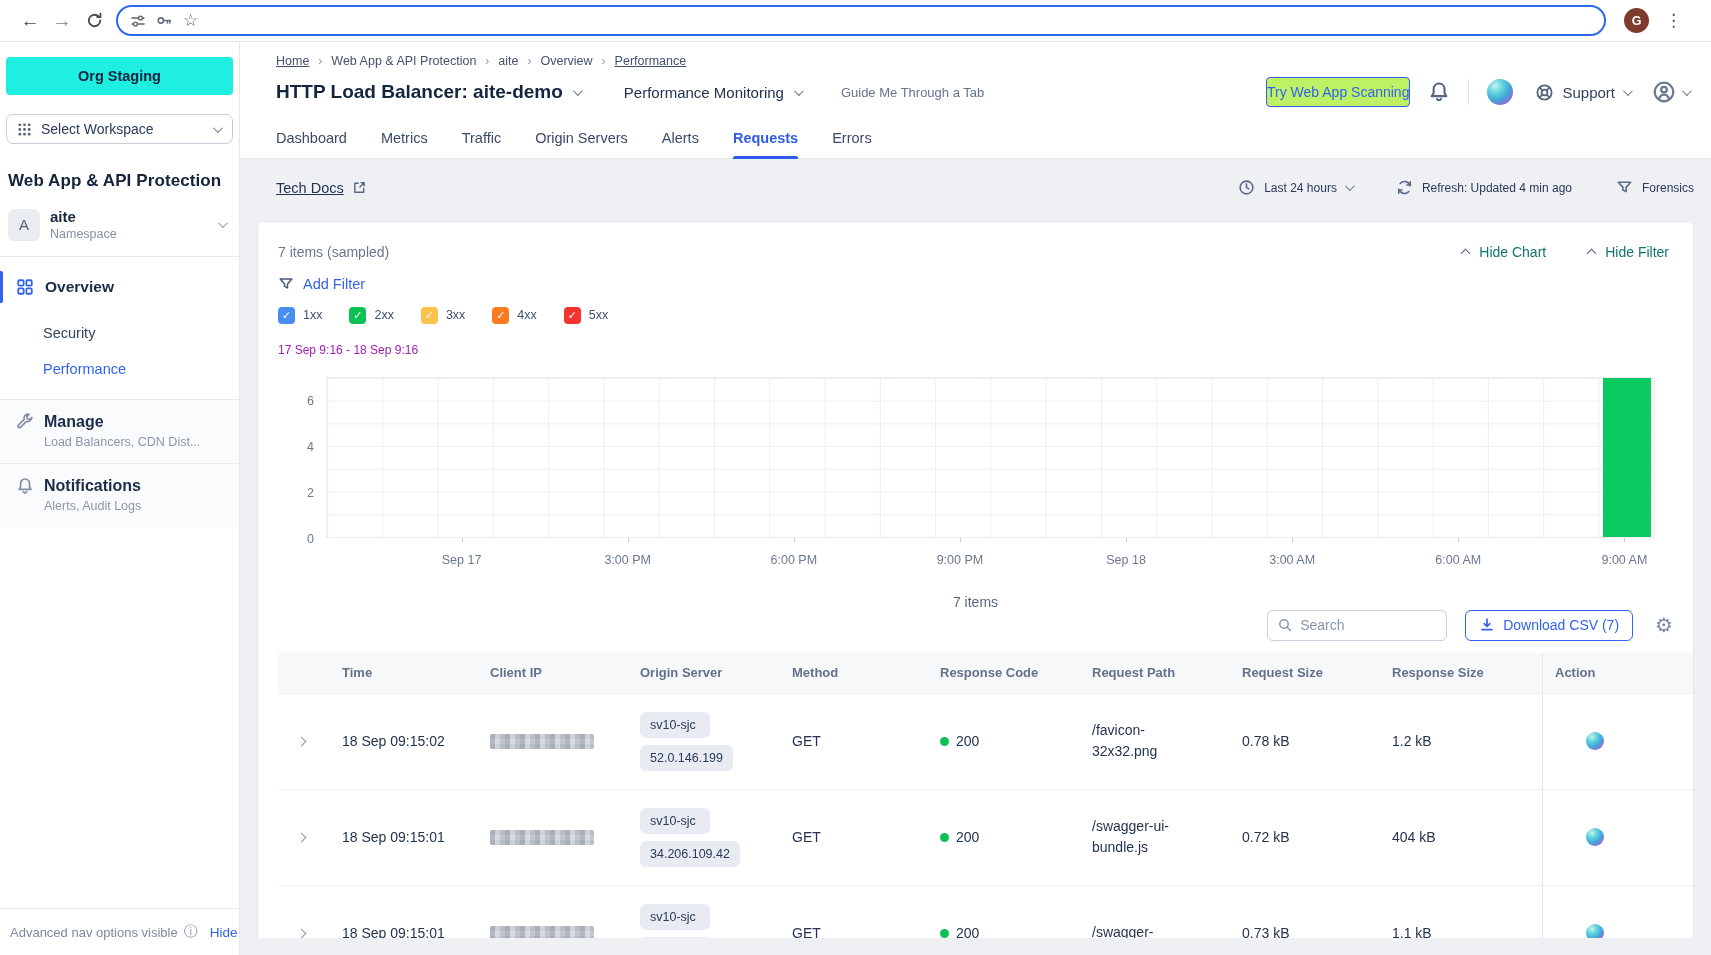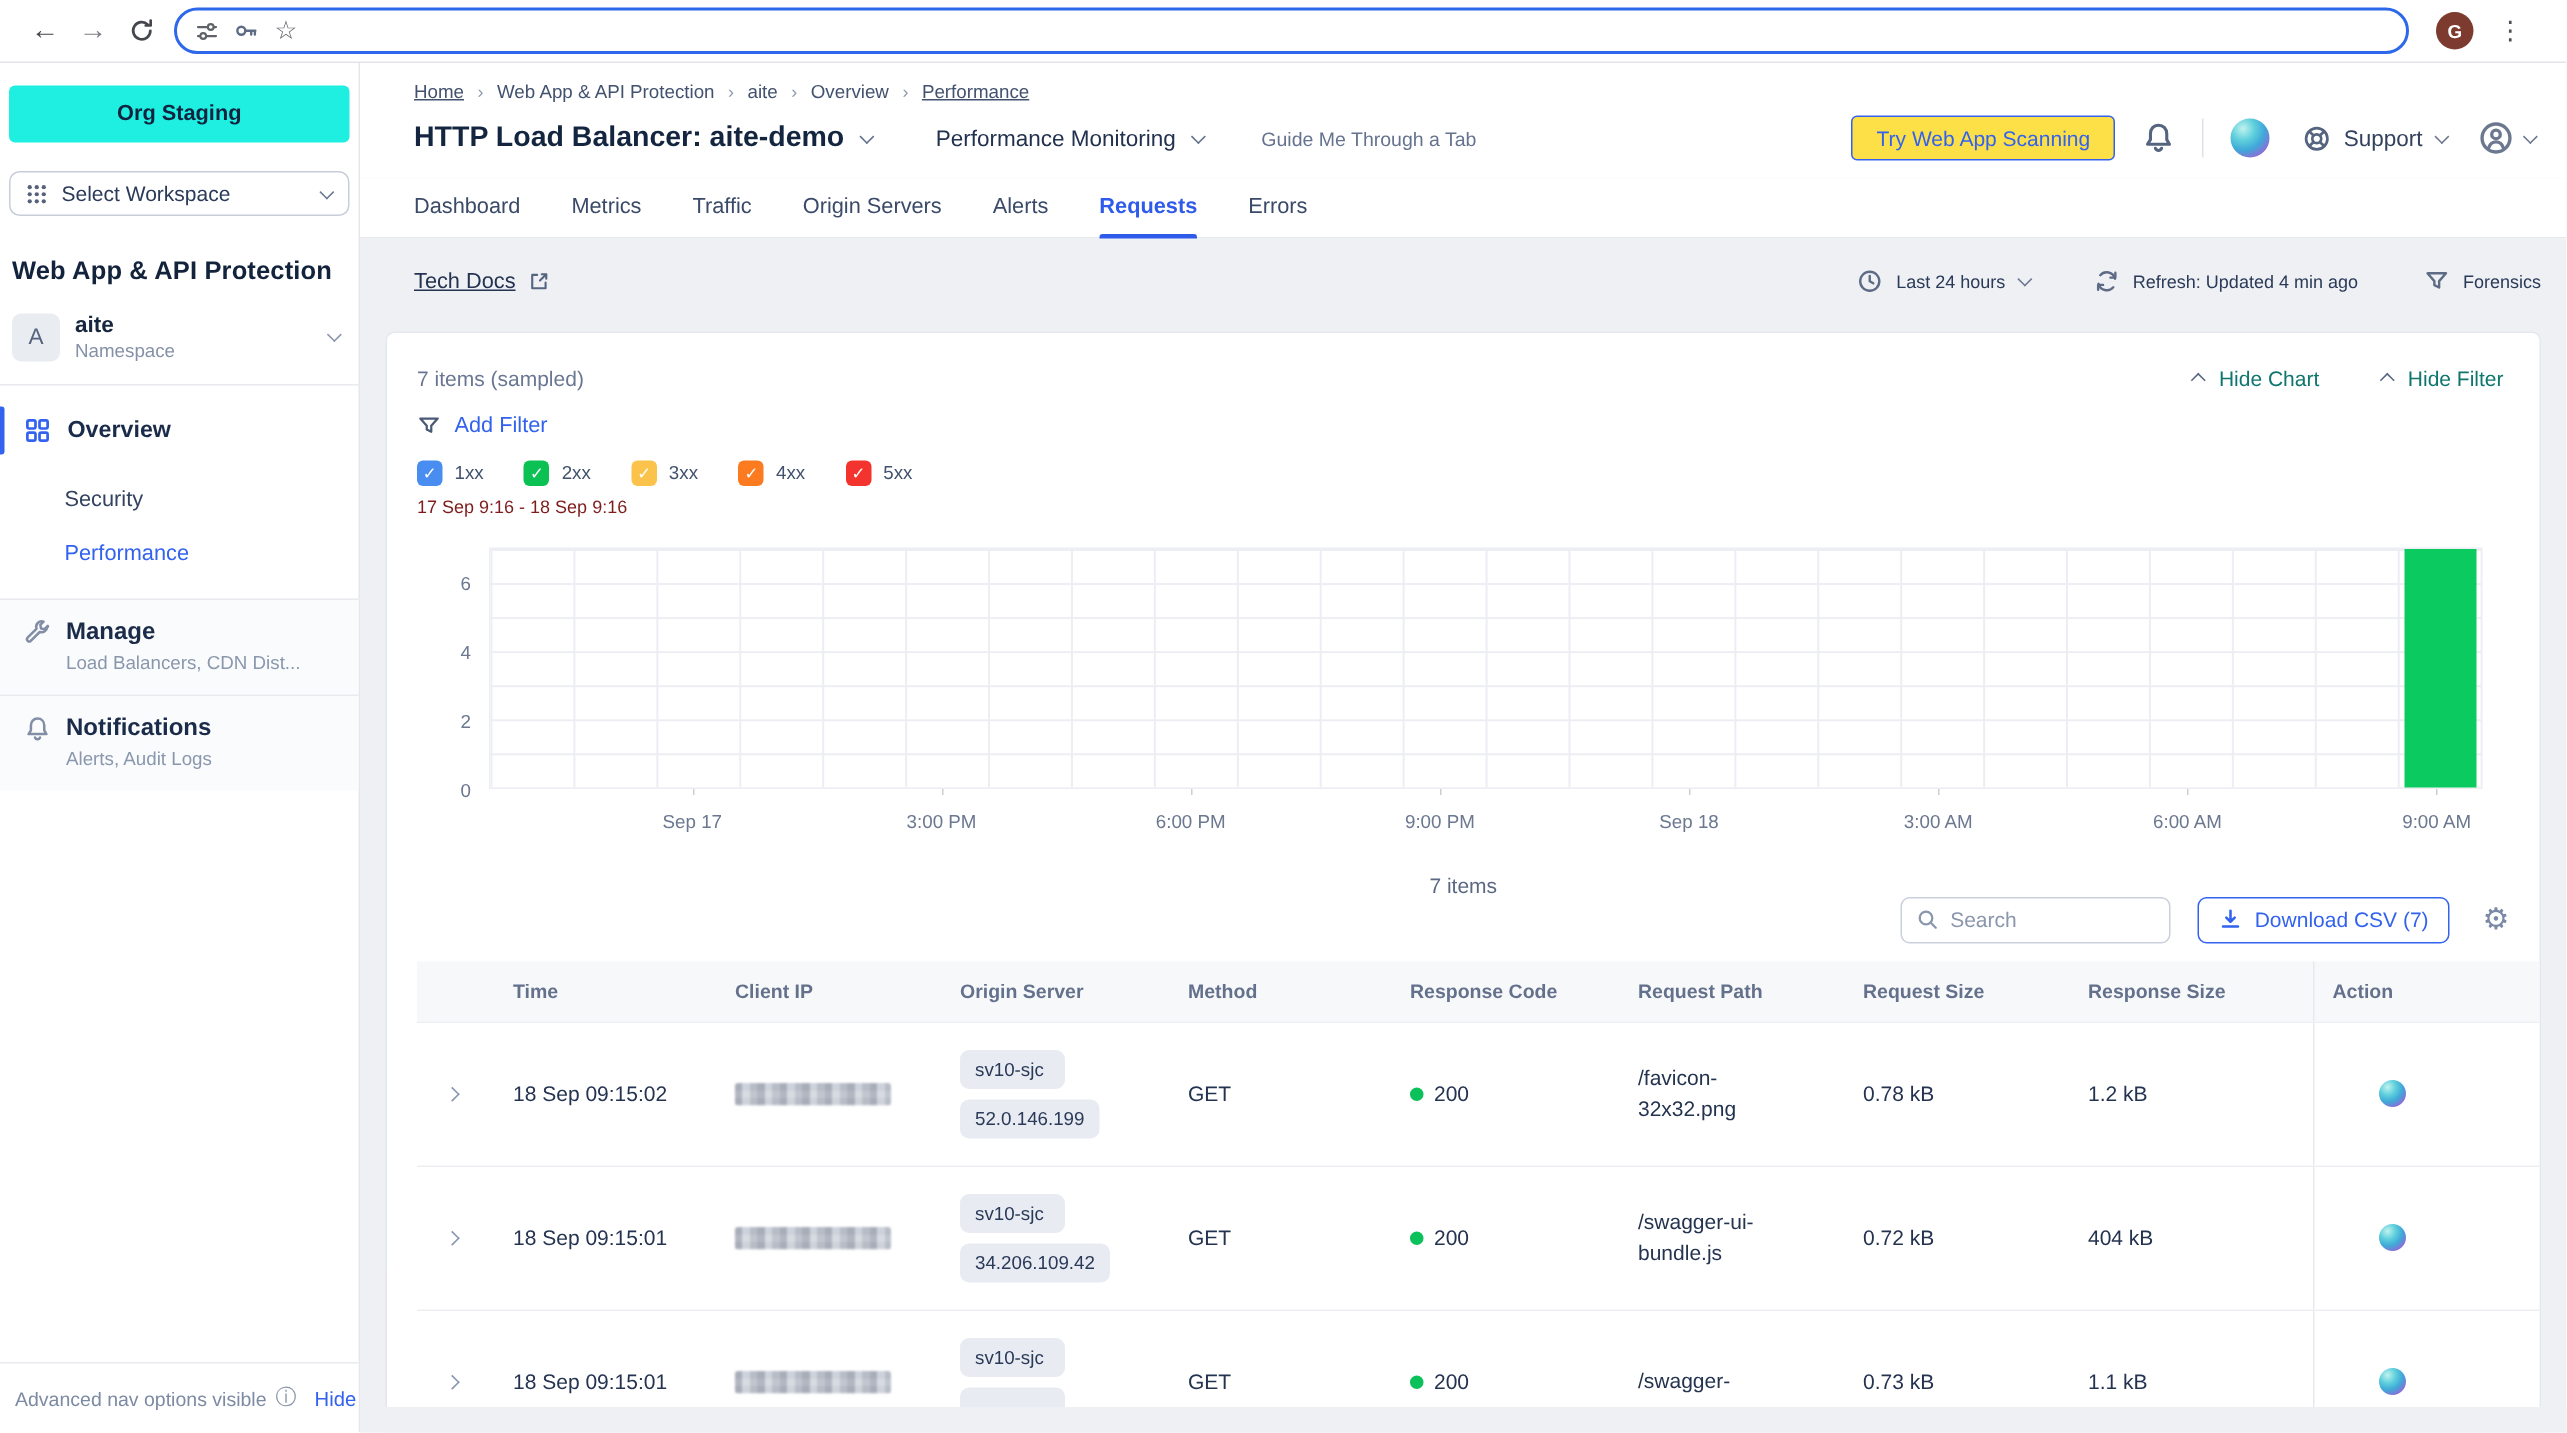--- a/index.html
+++ b/index.html
@@ -63,21 +63,21 @@
   .crumbs { display:flex; align-items:center; font-size:12.5px; color:#42526E; }
   .crumbs .sep { margin:0 9px; color:#8C98AC; font-size:12px; }
   .crumb { cursor:pointer; }
   .crumb.u { text-decoration:underline; }
   .title-row { display:flex; align-items:center; margin-top:9px; padding-bottom:12px; }
   .page-title { font-size:19px; font-weight:600; color:#13253F; }
   .title-row .chev { color:#5F6F8C; margin-left:10px; }
   .subtitle { font-size:15px; color:#22324E; margin-left:44px; }
   .guide { font-size:13px; color:#66738E; margin-left:40px; cursor:pointer; }
   .hdr-right { margin-left:auto; display:flex; align-items:center; padding-right:22px; }
-  .scan-btn { height:30px; border:1px solid #3363EE; border-radius:4px; color:#3363EE; font-size:14px; display:flex; align-items:center; padding:0 16px; background:#fde047; cursor:pointer; }
+  .scan-btn { height:30px; border:1px solid #3363EE; border-radius:4px; color:#3363EE; font-size:14px; display:flex; align-items:center; padding:0 0; background:#bef264; cursor:pointer; }
   .bell { margin-left:18px; cursor:pointer; }
   .vdiv { width:1px; height:26px; background:#DDE1E8; margin-left:18px; }
   .sphere { border-radius:50%; background:radial-gradient(circle at 32% 26%, #C2F2EF 0%, #5FD0DC 30%, #3FA8D8 55%, #8A6FD8 78%, #B75FD0 100%); }
   .sphere.s26 { width:26px; height:26px; margin-left:18px; }
   .support { display:flex; align-items:center; margin-left:22px; cursor:pointer; }
   .support .slabel { font-size:15px; color:#33415C; margin-left:8px; }
   .support .chev { color:#6B7890; margin-left:8px; }
   .user-menu { display:flex; align-items:center; margin-left:22px; cursor:pointer; }
   .user-menu .chev { color:#6B7890; margin-left:6px; }
 
@@ -99,21 +99,21 @@
   .items-sampled { font-size:14px; color:#6A7792; }
   .hide-links { margin-left:auto; display:flex; gap:42px; }
   .hide-link { display:flex; align-items:center; font-size:14px; color:#0f766e; cursor:pointer; }
   .hide-link .chev { color:#55657F; margin-right:10px; margin-top:3px; }
   .addfilter { display:flex; align-items:center; margin:16px 0 0 20px; cursor:pointer; }
   .addfilter .aflabel { font-size:14.5px; color:#3363EE; margin-left:9px; font-weight:500; }
   .filters { display:flex; align-items:center; gap:27px; margin:15px 0 0 20px; }
   .sfilter { display:flex; align-items:center; cursor:pointer; }
   .sfilter .box { width:17px; height:17px; border-radius:4px; color:#fff; font-size:11px; display:flex; align-items:center; justify-content:center; }
   .sfilter .flabel { font-size:12.5px; color:#42526E; margin-left:8px; }
-  .daterange { margin:7px 0 0 20px; font-size:12px; color:#7f1d1d; }
+  .daterange { margin:19px 0 0 20px; font-size:12px; color:#a21caf; }
 
   
   .chart { position:relative; height:201px; margin:20px 38px 0 20px; }
   .chart-plot { position:absolute; left:48px; right:0; top:0; bottom:40px; border:1px solid #ECEEF3;
     background-image:linear-gradient(to right,#ECEEF3 1px,transparent 1px),linear-gradient(to bottom,#ECEEF3 1px,transparent 1px);
     background-size:calc(100%/24) 100%,100% calc(100%/7); }
   .chart-bar { position:absolute; right:3px; bottom:0; width:calc(100%/24 - 7px); }
   .chart-y { position:absolute; left:0; top:0; bottom:40px; width:44px; }
   .ytick { position:absolute; right:8px; font-size:12.5px; color:#6B7890; }
   .chart-x { position:absolute; left:48px; right:0; bottom:0; height:40px; }

